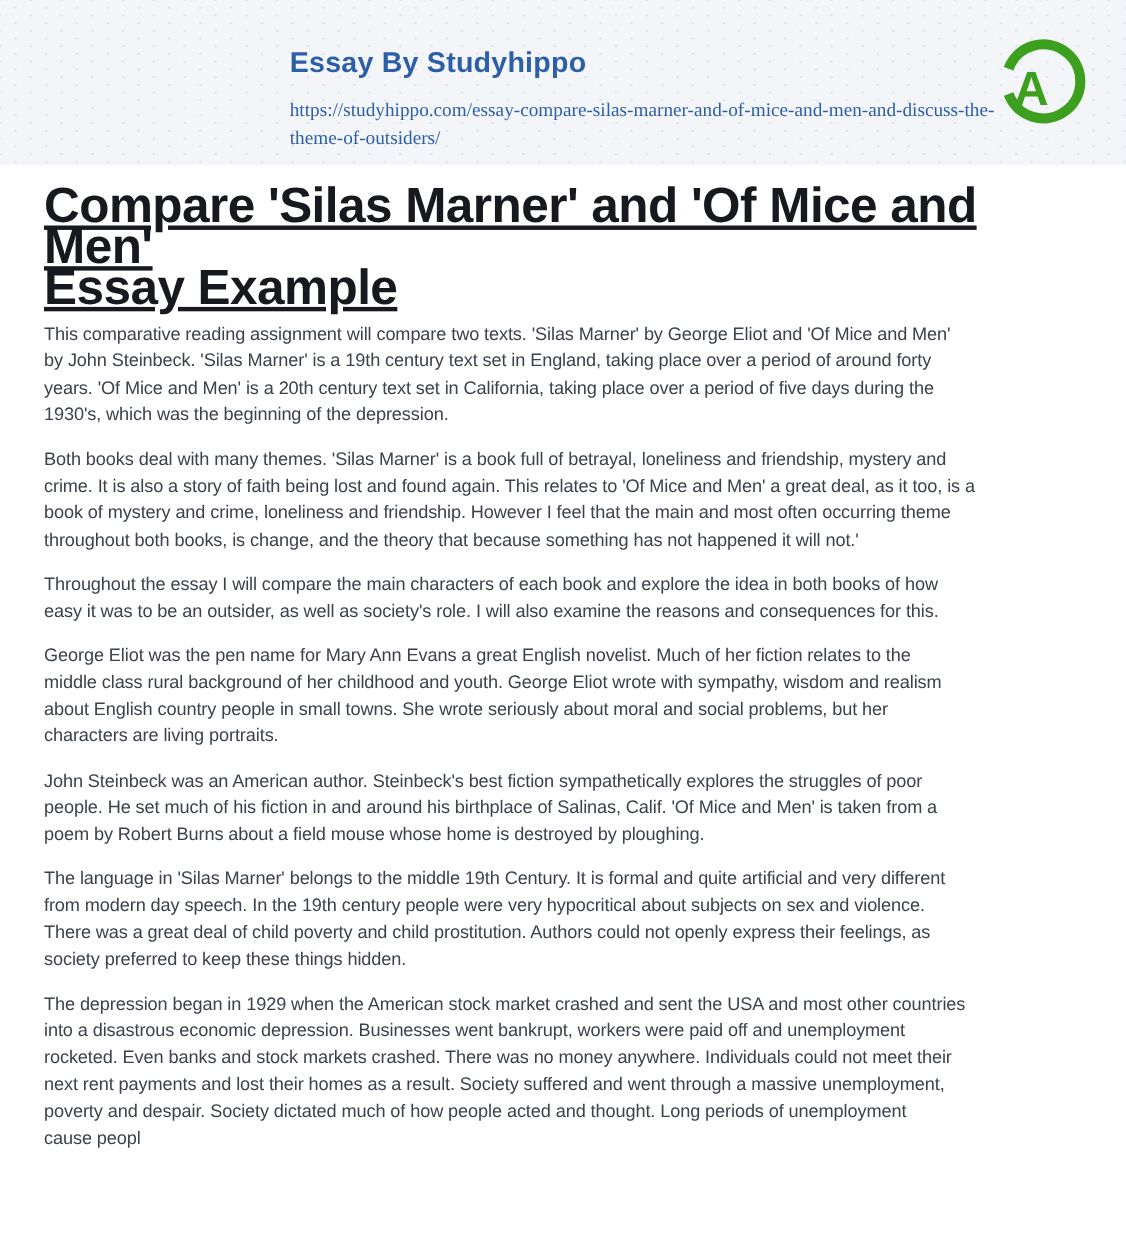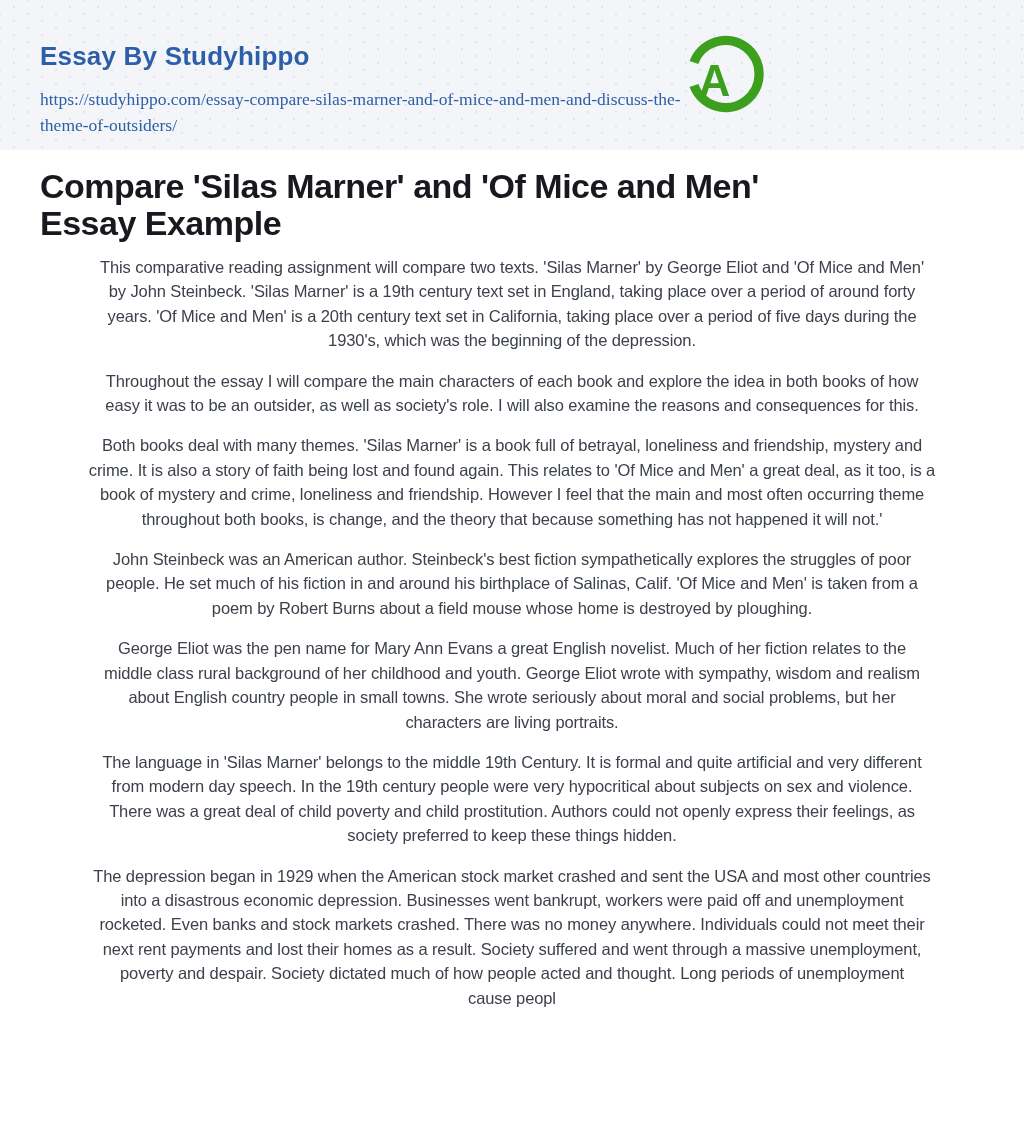--- a/index.html
+++ b/index.html
@@ -23,21 +23,21 @@
     width:100%;
     height:150px;
     background-color:var(--header-bg);
     background-image:
       radial-gradient(var(--header-dot) 1px, transparent 1.6px),
       radial-gradient(var(--header-dot) 1px, transparent 1.6px);
     background-size:28px 14px;
     background-position:0 0, 14px 7px;
     padding:42px 36px 0 40px;
     display:flex;
-    justify-content:flex-start;
+    justify-content:flex-end;
     align-items:flex-start;
   }
   .header-left{
     max-width:840px;
   }
   .site-title{
     color:var(--accent-blue);
     font-size:26px;
     font-weight:bold;
     letter-spacing:0.2px;
@@ -58,35 +58,35 @@
     width:84px;
     height:84px;
     flex:0 0 auto;
     margin-top:-10px;
   }
   .essay-body{
     padding:18px 40px 30px 40px;
   }
   .essay-title{
     color:var(--title-color);
-    font-size:34px;
+    font-size:45px;
     line-height:37px;
     font-weight:800;
     letter-spacing:-0.5px;
     margin:0 0 13px 0;
     white-space:pre-line;
+    text-decoration:underline;
   }
   .essay-paragraph{
     color:var(--body-text);
     font-size:16.5px;
     line-height:24.4px;
     letter-spacing:-0.1px;
     margin:0 0 16px 0;
     white-space:pre-line;
-    text-align:center;
   }
 </style>
 </head>
 <body>
 
 <header class="page-header">
   <div class="header-left">
     <h2 class="site-title">Essay By Studyhippo</h2>
     <a class="source-url" href="#">https://studyhippo.com/essay-compare-silas-marner-and-of-mice-and-men-and-discuss-the-
 theme-of-outsiders/</a>
@@ -99,33 +99,33 @@
   </div>
 </header>
 
 <main class="essay-body">
   <h1 class="essay-title">Compare 'Silas Marner' and 'Of Mice and Men'
 Essay Example</h1>
   <p class="essay-paragraph">This comparative reading assignment will compare two texts. 'Silas Marner' by George Eliot and 'Of Mice and Men'
 by John Steinbeck. 'Silas Marner' is a 19th century text set in England, taking place over a period of around forty
 years. 'Of Mice and Men' is a 20th century text set in California, taking place over a period of five days during the
 1930's, which was the beginning of the depression.</p>
-  <p class="essay-paragraph">Throughout the essay I will compare the main characters of each book and explore the idea in both books of how
-easy it was to be an outsider, as well as society's role. I will also examine the reasons and consequences for this.</p>
   <p class="essay-paragraph">Both books deal with many themes. 'Silas Marner' is a book full of betrayal, loneliness and friendship, mystery and
 crime. It is also a story of faith being lost and found again. This relates to 'Of Mice and Men' a great deal, as it too, is a
 book of mystery and crime, loneliness and friendship. However I feel that the main and most often occurring theme
 throughout both books, is change, and the theory that because something has not happened it will not.'</p>
-  <p class="essay-paragraph">John Steinbeck was an American author. Steinbeck's best fiction sympathetically explores the struggles of poor
-people. He set much of his fiction in and around his birthplace of Salinas, Calif. 'Of Mice and Men' is taken from a
-poem by Robert Burns about a field mouse whose home is destroyed by ploughing.</p>
+  <p class="essay-paragraph">Throughout the essay I will compare the main characters of each book and explore the idea in both books of how
+easy it was to be an outsider, as well as society's role. I will also examine the reasons and consequences for this.</p>
   <p class="essay-paragraph">George Eliot was the pen name for Mary Ann Evans a great English novelist. Much of her fiction relates to the
 middle class rural background of her childhood and youth. George Eliot wrote with sympathy, wisdom and realism
 about English country people in small towns. She wrote seriously about moral and social problems, but her
 characters are living portraits.</p>
+  <p class="essay-paragraph">John Steinbeck was an American author. Steinbeck's best fiction sympathetically explores the struggles of poor
+people. He set much of his fiction in and around his birthplace of Salinas, Calif. 'Of Mice and Men' is taken from a
+poem by Robert Burns about a field mouse whose home is destroyed by ploughing.</p>
   <p class="essay-paragraph">The language in 'Silas Marner' belongs to the middle 19th Century. It is formal and quite artificial and very different
 from modern day speech. In the 19th century people were very hypocritical about subjects on sex and violence.
 There was a great deal of child poverty and child prostitution. Authors could not openly express their feelings, as
 society preferred to keep these things hidden.</p>
   <p class="essay-paragraph">The depression began in 1929 when the American stock market crashed and sent the USA and most other countries
 into a disastrous economic depression. Businesses went bankrupt, workers were paid off and unemployment
 rocketed. Even banks and stock markets crashed. There was no money anywhere. Individuals could not meet their
 next rent payments and lost their homes as a result. Society suffered and went through a massive unemployment,
 poverty and despair. Society dictated much of how people acted and thought. Long periods of unemployment
 cause peopl</p>

